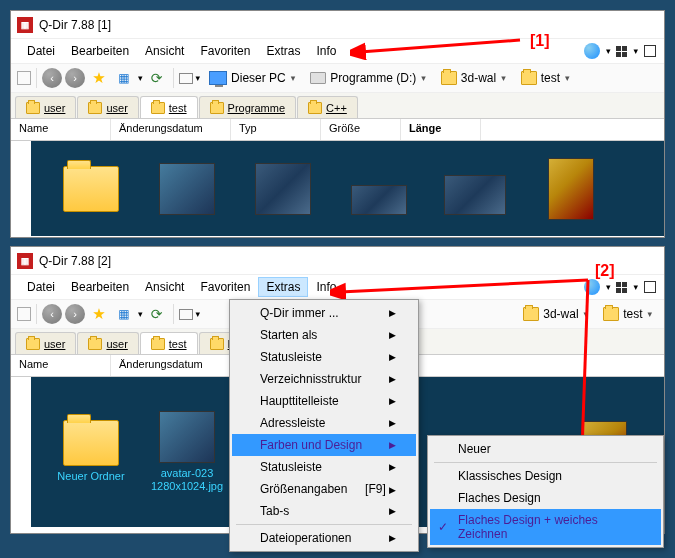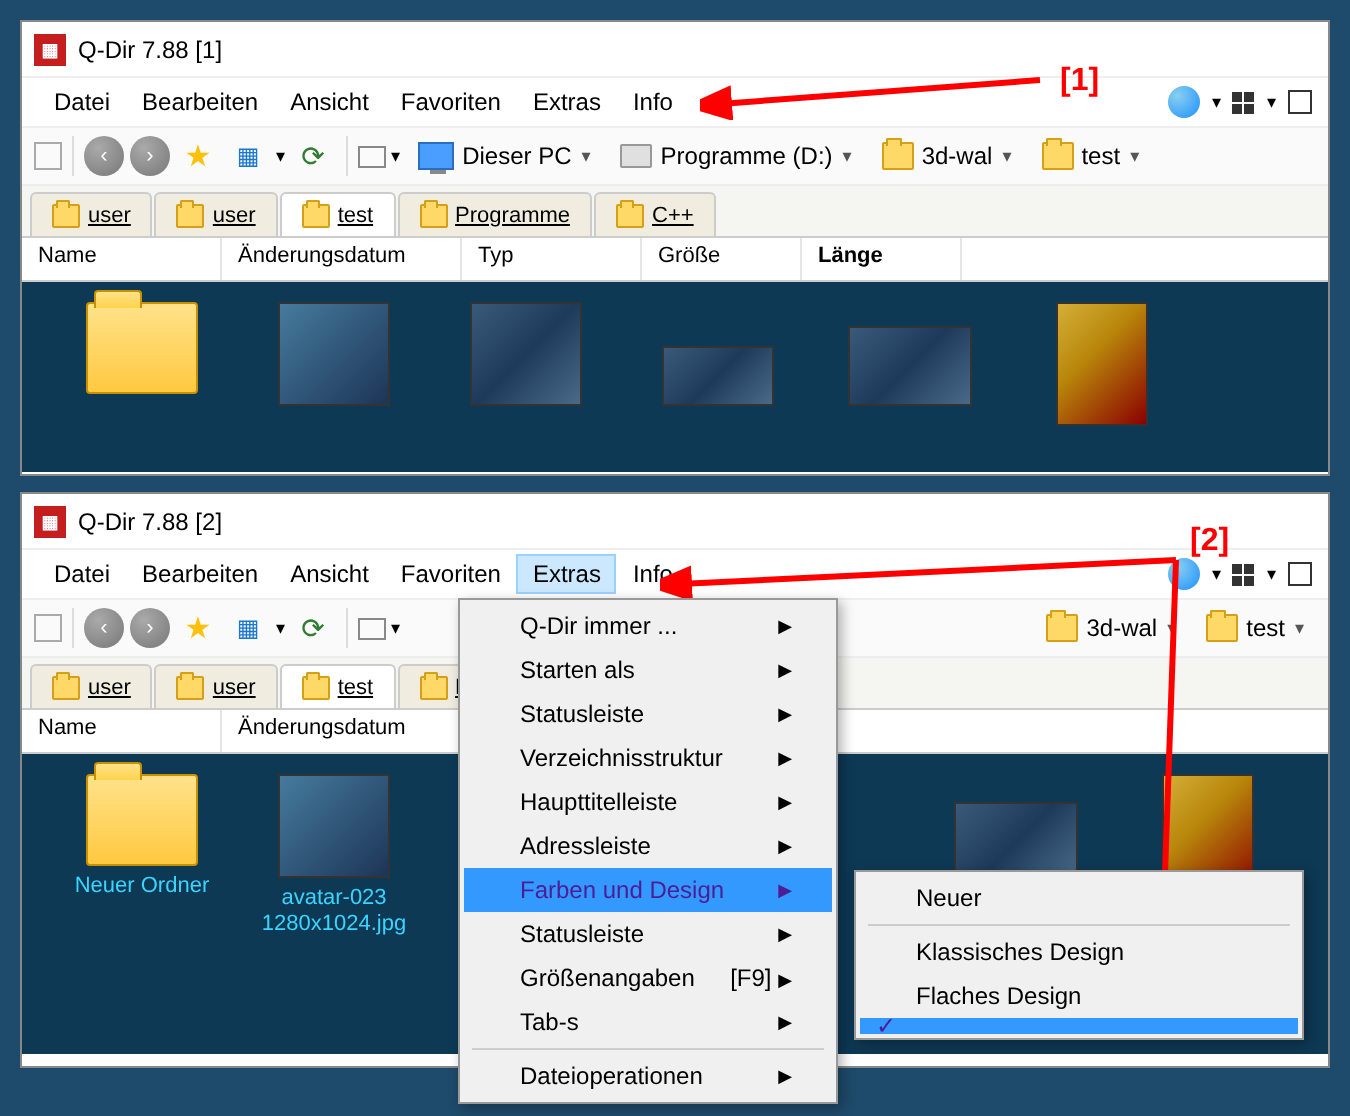--- a/index.html
+++ b/index.html
@@ -20,21 +20,21 @@
 .breadcrumb-folder { width: 16px; height: 14px; background: #ffd968; border: 1px solid #d4a017; border-radius: 1px; position:relative; }
 .breadcrumb-folder::before{content:"";position:absolute;top:-3px;left:1px;width:6px;height:3px;background:#ffd968;border:1px solid #d4a017;border-bottom:none;border-radius:1px 1px 0 0;}
 .breadcrumb-arrow { font-size: 9px; color: #555; margin-left: 1px; }
 .tabbar { display: flex; height: 26px; background: #f5f5f1; border-bottom: 1px solid #ccc; padding-top: 3px; padding-left: 4px; gap: 1px; }
 .tab { display: flex; align-items: center; gap: 4px; padding: 2px 10px; font-size: 11px; background: #f0ede0; border: 1px solid #ccc; border-bottom: none; border-radius: 3px 3px 0 0; text-decoration: underline; }
 .tab.active { background: #fff; }
 .tab-folder { width: 14px; height: 12px; background: #ffd968; border: 1px solid #d4a017; border-radius: 1px; position:relative;}
 .tab-folder::before{content:"";position:absolute;top:-3px;left:1px;width:5px;height:3px;background:#ffd968;border:1px solid #d4a017;border-bottom:none;border-radius:1px 1px 0 0;}
 .columns { display: flex; height: 22px; border-bottom: 1px solid #ccc; background: #fff; }
 .column { font-size: 11px; padding: 3px 8px; border-right: 1px solid #e5e5e5; }
-.filearea { background: #0d3954; height: 95px; display: flex; gap: 16px; padding: 10px 20px; align-items: flex-start; overflow: hidden; }
+.filearea { background: #0d3954; height: 95px; display: flex; gap: 16px; padding: 10px 20px; align-items: center; overflow: hidden; margin-left: 20px; }
 .filearea.tall { height: 150px; }
 .file-item { display: flex; flex-direction: column; align-items: center; gap: 4px; width: 80px; }
 .file-icon-folder { width: 56px; height: 46px; background: linear-gradient(#ffe28a, #ffc940); border: 1px solid #c79100; border-radius: 2px; position: relative; }
 .file-icon-folder::before{content:"";position:absolute;top:-7px;left:3px;width:22px;height:8px;background:linear-gradient(#ffe28a,#ffd24a);border:1px solid #c79100;border-bottom:none;border-radius:2px 2px 0 0;}
 .file-thumb { width: 56px; height: 52px; background: linear-gradient(135deg,#3a5a7a 0%,#1e3a5a 50%,#4a6a8a 100%); border: 1px solid #333; }
 .file-thumb.red { background: linear-gradient(135deg,#d4af37 0%,#b8860b 40%,#8b0000 100%); }
 .file-thumb.blue { background: linear-gradient(135deg,#457b9d 0%,#1d3557 100%); }
 .file-label { color: #3ad4ff; font-size: 11px; text-align: center; line-height: 1.2; }
 .annotation { position: absolute; color: #ff0000; font-weight: bold; font-size: 16px; pointer-events: none; }
 .arrow { position: absolute; pointer-events: none; }
@@ -312,20 +312,21 @@
       </div>
     <div class="dropdown-sep"></div>
     <div class="dropdown-item">
         <span>Klassisches Design</span>
       </div>
     <div class="dropdown-item">
         <span>Flaches Design</span>
       </div>
     <div class="dropdown-item highlighted">
         <span class="check">✓</span>
+        <span>Flaches Design + weiches Zeichnen</span>
       </div>
   </div>
 </div>
 
 <div class="annotation" style="top:32px;left:530px;">[1]</div>
 <div class="annotation" style="top:262px;left:595px;">[2]</div>
 
 <svg class="arrow" style="top:30px;left:350px;" width="180" height="30">
   <defs>
       <marker id="ah1" markerWidth="10" markerHeight="10" refX="2" refY="3" orient="auto">

